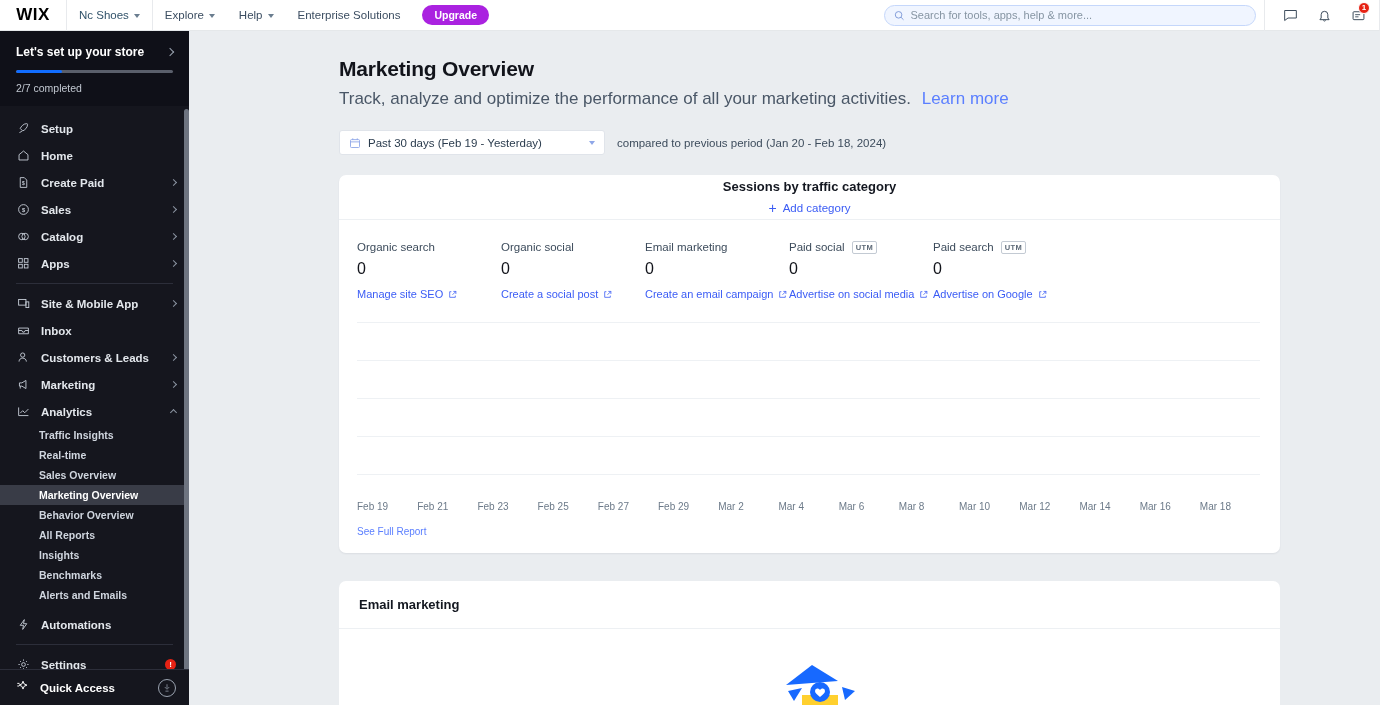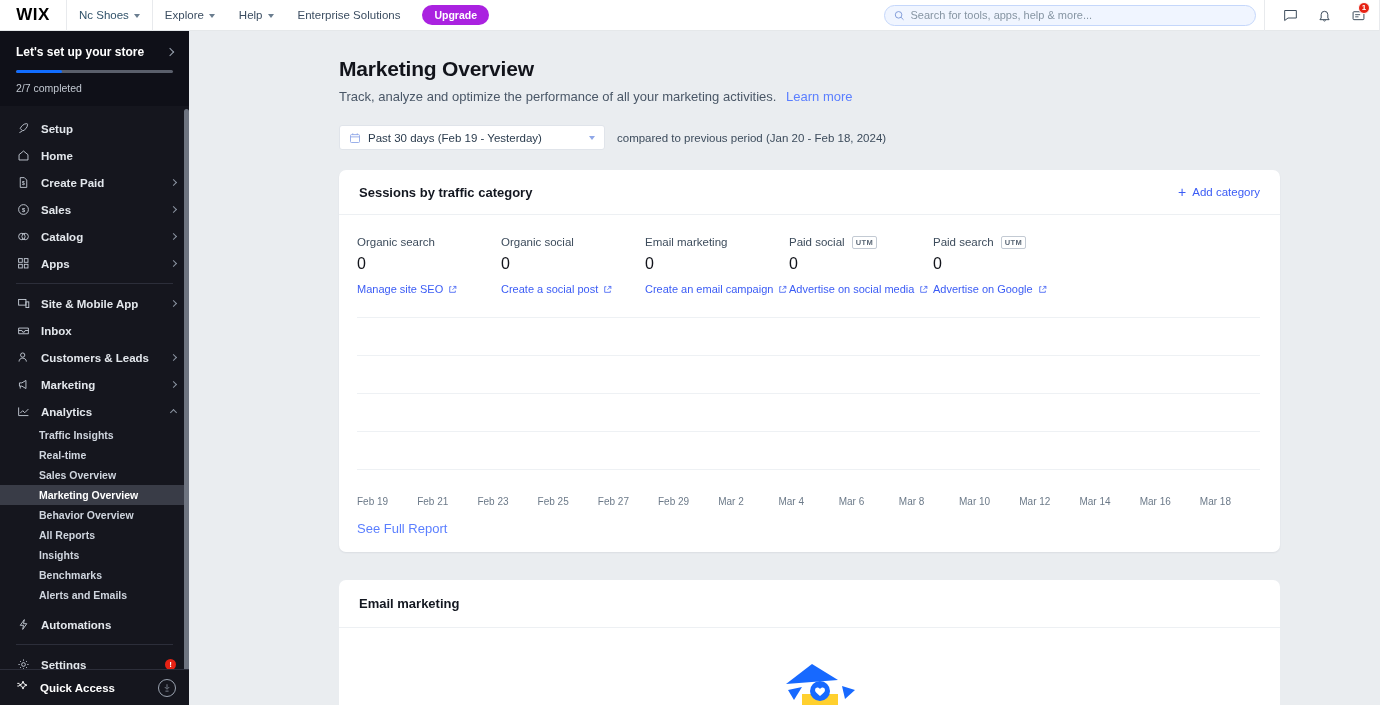--- a/index.html
+++ b/index.html
@@ -126,38 +126,39 @@
 
   
   .main {
     position: absolute; top: 31px; left: 189px; width: 1191px; height: 674px;
     background: #eaedf0; overflow: hidden; padding: 0 100px 0 150px;
   }
   .page-title {
     font-size: 21px; font-weight: 700; color: #12141b; margin-top: 26px;
     letter-spacing: -.2px;
   }
-  .page-sub { margin-top: 8px; font-size: 13px; color: #4a5767; }
+  .page-sub { margin-top: 8px; font-size: 17px; color: #4a5767; }
   .page-sub a { color: #5b7fff; text-decoration: none; margin-left: 6px; }
   .daterow { display: flex; align-items: center; margin-top: 21px; gap: 12px; }
   .date-select {
     width: 266px; height: 25px; background: #fff; border: 1px solid #e0e4ea;
     border-radius: 3px; display: flex; align-items: center; padding: 0 9px;
     gap: 7px; cursor: pointer;
   }
   .date-text { font-size: 11.5px; color: #2a3b4d; flex: 1; }
   .cmp-text { font-size: 11.5px; color: #3d4c5c; }
 
   .card {
     background: #fff; border-radius: 7px; margin-top: 20px;
     box-shadow: 0 1px 2px rgba(20,30,50,.07);
   }
   .card-head {
     height: 45px; display: flex; align-items: center; padding: 4px 20px;
     border-bottom: 1px solid #edf0f3;
+    flex-direction: column;
   }
   .card-title { font-size: 13px; font-weight: 700; color: #131720; flex: 1; }
   .add-cat {
     display: flex; align-items: center; gap: 6px; color: #3b5cf5;
     font-size: 11.5px; cursor: pointer;
   }
   .plus-ico { font-size: 14px; line-height: 1; }
 
   .metrics { display: flex; padding: 20px 20px 0 18px; }
   .metric { width: 144px; }
@@ -177,21 +178,21 @@
   .gridline {
     position: absolute; left: 0; right: 0; height: 1px; background: #eef1f4;
   }
   .xaxis {
     display: flex; margin: 0 20px 0 18px; padding-top: 9px;
   }
   .xtick {
     flex: 1; font-size: 10px; color: #6c7a89; text-align: left;
   }
   .see-report {
-    color: #5b7fff; font-size: 13px; padding: 14px 0 16px 18px;
+    color: #5b7fff; font-size: 10px; padding: 14px 0 16px 18px;
     display: inline-block; cursor: pointer;
   }
 
   .card2 { background: #fff; border-radius: 7px; margin-top: 28px; height: 160px; }
   .card2-head {
     height: 48px; display: flex; align-items: center; padding: 0 20px;
     border-bottom: 1px solid #edf0f3;
   }
   .illo { display: flex; justify-content: center; padding-top: 26px; }
 </style>

